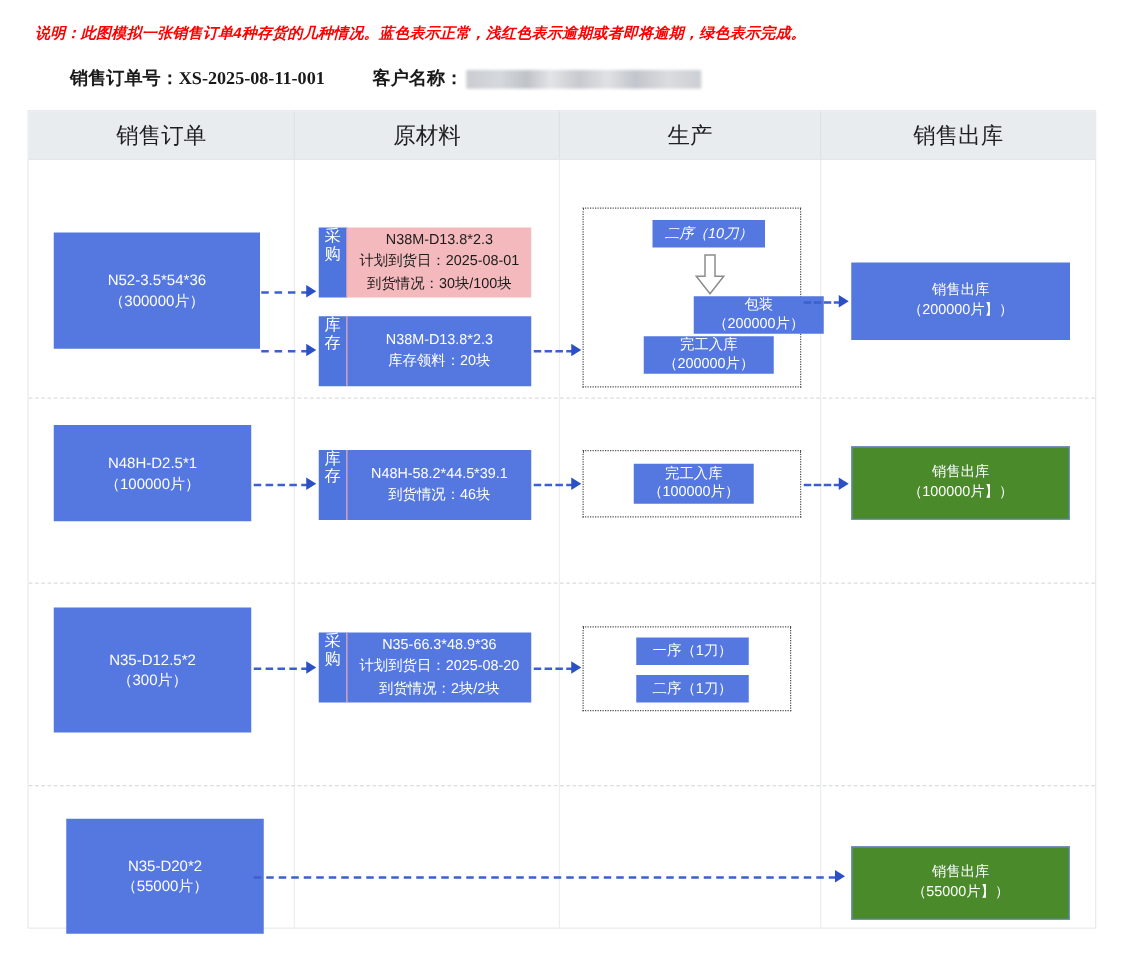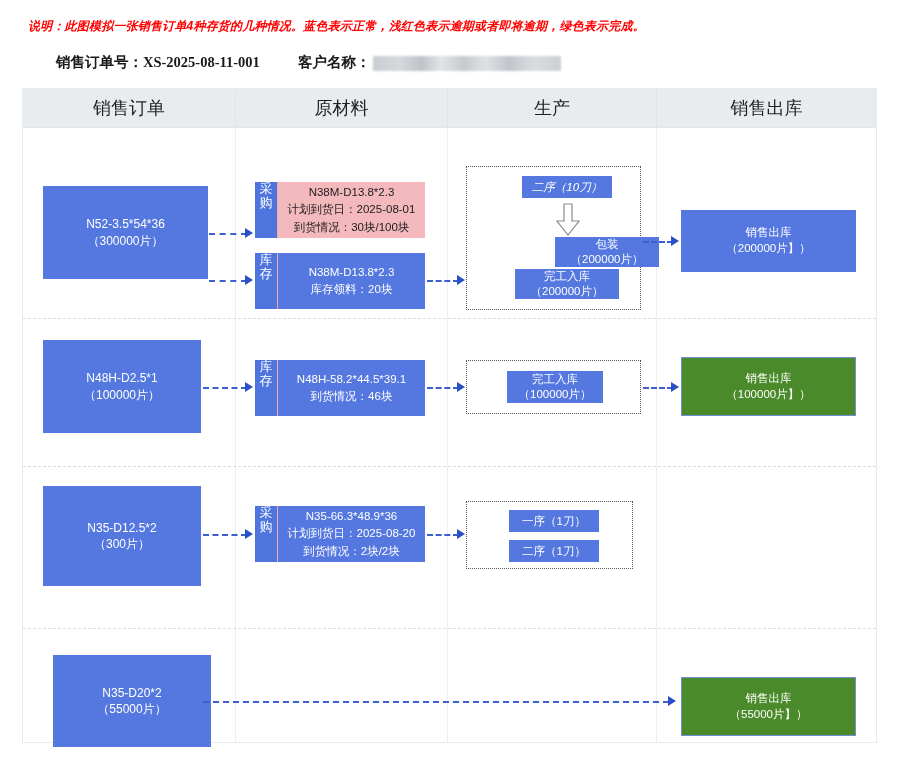--- a/index.html
+++ b/index.html
@@ -212,21 +212,21 @@
         <div class="conn" style="left:620px;top:113px;width:30px;"></div>
         <div class="arrowhead" style="left:648px;top:108px;"></div>
 
         <div class="box blue" style="left:658px;top:82px;width:175px;height:62px;">
           <span class="lbl">销售出库</span>
           <span class="lbl">（200000片】）</span>
         </div>
       </div>
 
       <div>
-        <div class="box blue orderbox" style="left:20px;top:212px;width:158px;height:93px;">
+        <div class="box blue orderbox" style="left:20px;top:212px;width:158px;height:77px;">
           <span class="lbl">N48H-D2.5*1</span>
           <span class="lbl">（100000片）</span>
         </div>
 
         <div class="conn" style="left:180px;top:259px;width:44px;"></div>
         <div class="arrowhead" style="left:222px;top:254px;"></div>
 
         <div class="combo" style="left:232px;top:232px;width:170px;height:56px;">
           <div class="tab">
             <span>库存</span>

